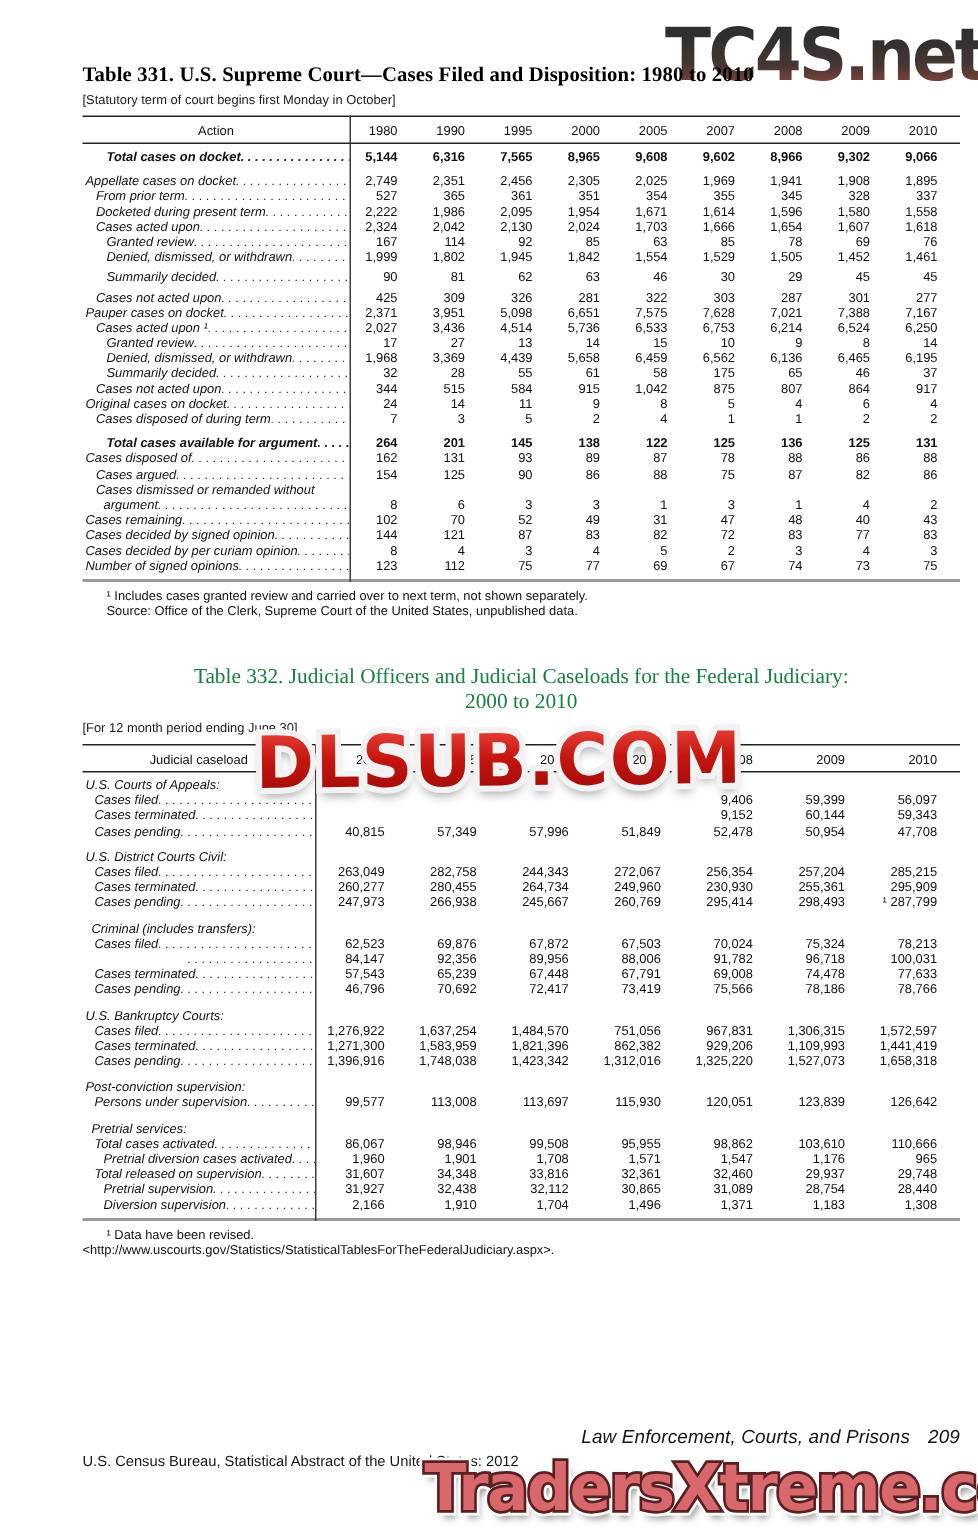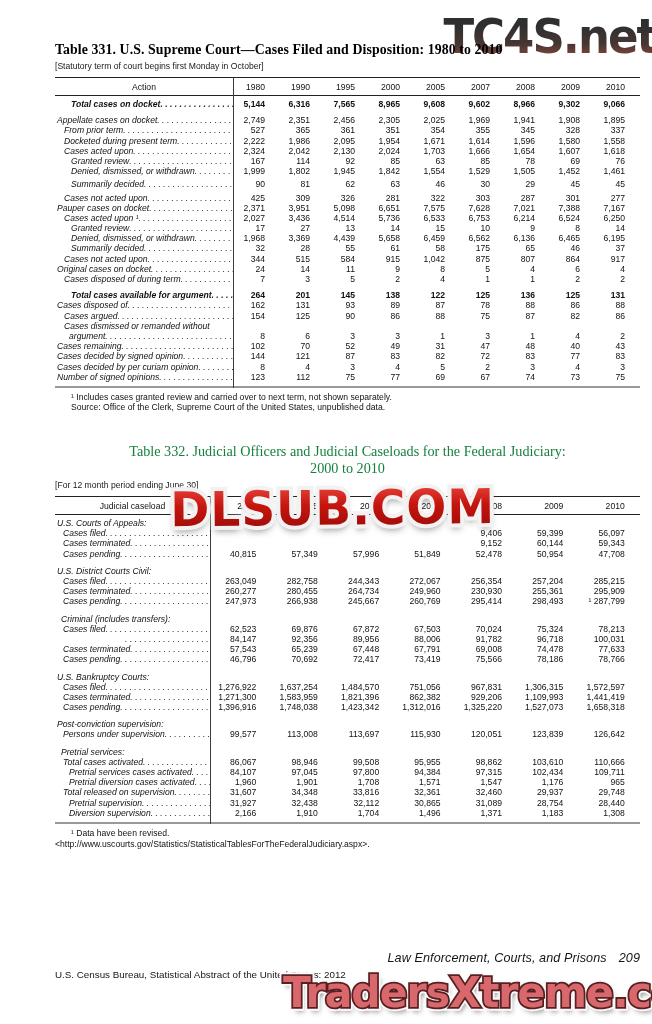--- a/index.html
+++ b/index.html
@@ -721,33 +721,20 @@
             <div class="cell">86,067</div>
             <div class="cell">98,946</div>
             <div class="cell">99,508</div>
             <div class="cell">95,955</div>
             <div class="cell">98,862</div>
             <div class="cell">103,610</div>
             <div class="cell">110,666</div>
           </div>
           <div class="trow">
             <div class="lab">
-              <span class="lt" style="padding-left: 14px;">Pretrial services cases activated</span>
-              <span class="dots"></span>
-            </div>
-            <div class="cell">84,107</div>
-            <div class="cell">97,045</div>
-            <div class="cell">97,800</div>
-            <div class="cell">94,384</div>
-            <div class="cell">97,315</div>
-            <div class="cell">102,434</div>
-            <div class="cell">109,711</div>
-          </div>
-          <div class="trow">
-            <div class="lab">
               <span class="lt" style="padding-left: 14px;">Pretrial diversion cases activated</span>
               <span class="dots"></span>
             </div>
             <div class="cell">1,960</div>
             <div class="cell">1,901</div>
             <div class="cell">1,708</div>
             <div class="cell">1,571</div>
             <div class="cell">1,547</div>
             <div class="cell">1,176</div>
             <div class="cell">965</div>

